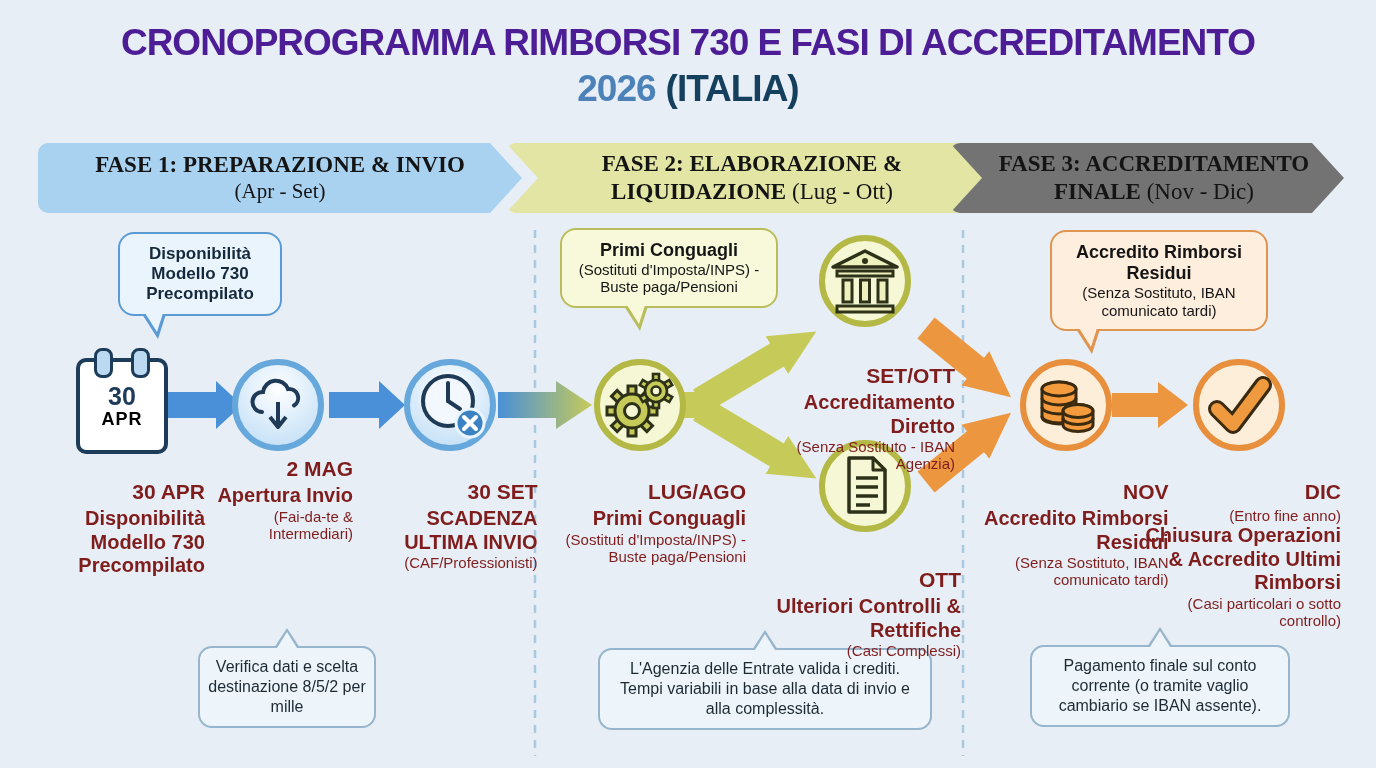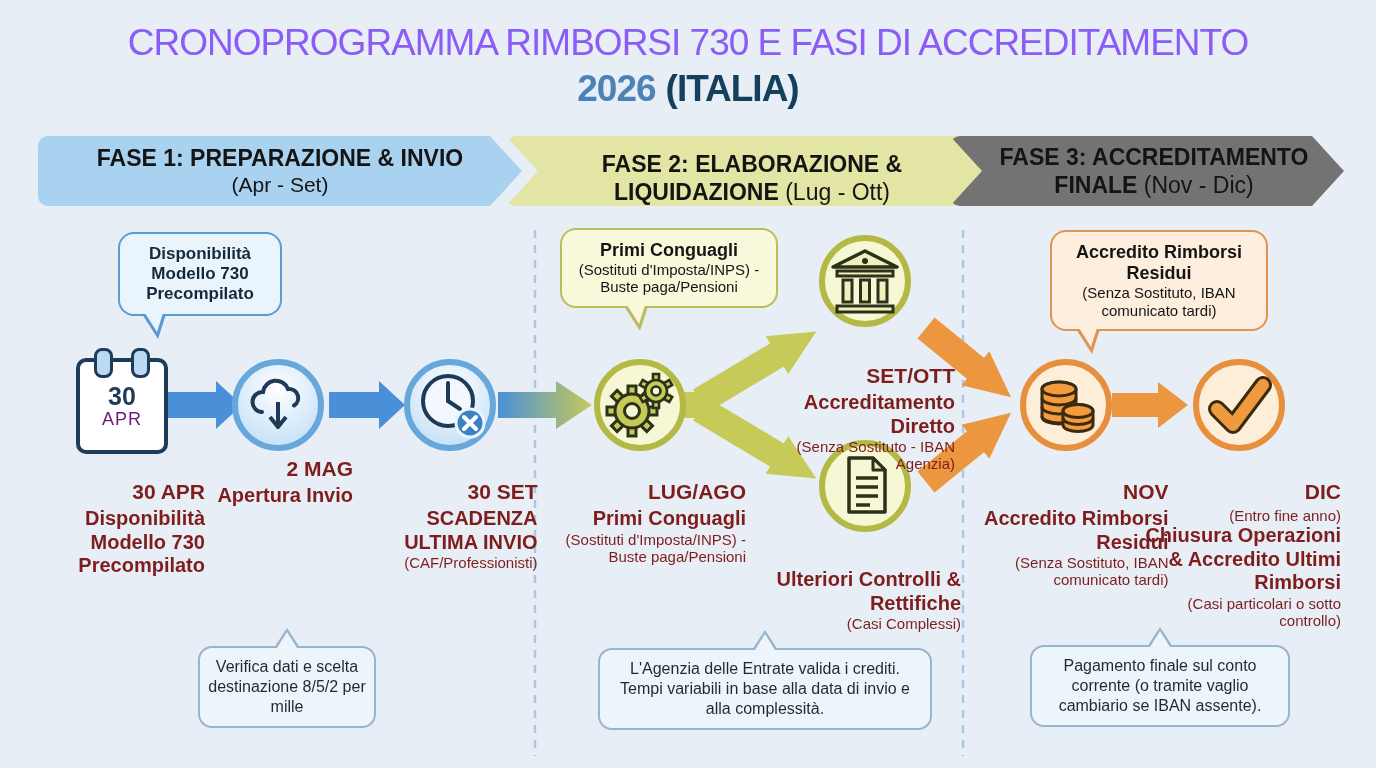--- a/index.html
+++ b/index.html
@@ -2,31 +2,31 @@
 <html><head>
 <meta charset="utf-8">
 <style>
   html,body{margin:0;padding:0;background:#e7eef6;}
   .canvas{position:relative;width:1376px;height:768px;overflow:hidden;
           font-family:"Liberation Sans",sans-serif;background:#e7eef6;color:#151515;}
   .overlay{position:absolute;left:0;top:0;z-index:1;}
 
   
   .title-wrap{position:absolute;left:0;top:22px;width:100%;text-align:center;z-index:2;}
-  .title-l1{font-size:37px;font-weight:normal;letter-spacing:-1px;color:#8b5cf6;}
+  .title-l1{font-size:37px;font-weight:bold;letter-spacing:-1px;color:#4c1d95;}
   .title-l2{font-size:37px;font-weight:bold;letter-spacing:-1px;color:#14405e;margin-top:4px;}
   .title-l2 .year{color:#4d82b8;margin-right:10px;}
 
   
-  .band{position:absolute;top:136px;height:70px;display:flex;align-items:center;justify-content:center;
-        z-index:2;border-radius:10px;}
+  .band{position:absolute;top:143px;height:70px;display:flex;align-items:center;justify-content:center;
+        z-index:2;border-radius:10px;font-family:Liberation Serif, serif;}
   .band-tip{clip-path:polygon(0 0,calc(100% - 32px) 0,100% 50%,calc(100% - 32px) 100%,0 100%);}
   .band-notch{clip-path:polygon(0 0,calc(100% - 32px) 0,100% 50%,calc(100% - 32px) 100%,0 100%,32px 50%);}
   .band1{left:38px;width:484px;background:#a9d2f0;}
-  .band2{left:506px;width:482px;background:#e2e5a3;align-items:flex-end;}
+  .band2{left:506px;width:482px;background:#e2e5a3;}
   .band3{left:950px;width:394px;background:#737373;}
   .band-text{text-align:center;font-size:23px;line-height:1.22;color:#141414;}
   .band-text .bl{font-weight:bold;}
   .band1 .band-text .rng{display:block;font-size:21px;}
   .band2 .band-text{width:345px;margin-left:10px;}
   .band3 .band-text{width:316px;margin-left:14px;}
 
   
   .bubble{position:absolute;z-index:3;border-radius:16px;text-align:center;padding:10px 6px;line-height:1.18;}
   .bubble .bt{font-weight:bold;}
@@ -52,21 +52,21 @@
   .c-olive{border:6px solid #b4b845;background:#f6f7d4;}
   .c-orange{border:6px solid #e78f3c;background:#fdeeda;}
 
   
   .cal{position:absolute;left:76px;top:358px;width:84px;height:88px;background:#ffffff;
        border:4px solid #1d3c59;border-radius:10px;z-index:4;text-align:center;}
   .cal .pin{position:absolute;top:-14px;width:13px;height:24px;background:#bcd9f2;
        border:3.5px solid #1d3c59;border-radius:8px;}
   .cal .pin.p1{left:14px;} .cal .pin.p2{right:14px;}
   .cal .day{margin-top:22px;font-size:25px;font-weight:bold;color:#1d3c59;line-height:1;}
-  .cal .mon{font-size:18px;font-weight:normal;color:#701a75;letter-spacing:1px;}
+  .cal .mon{font-size:18px;font-weight:bold;color:#000000;letter-spacing:1px;}
 
   
   .node-label{position:absolute;transform:translateX(-50%);text-align:right;z-index:5;color:#7f1d1d;margin-top:28px;}
   .node-label .date{font-size:21px;font-weight:bold;margin-bottom:3px;}
   .node-label .pre{font-size:15px;line-height:1.15;}
   .node-label .pre:empty{display:none;}
   .node-label .t{font-size:20px;font-weight:bold;line-height:1.18;}
   .node-label .s{font-size:15px;line-height:1.15;}
   .node-label .s:empty{display:none;}
 
@@ -260,37 +260,39 @@
   </div>
 
   <div class="node-label" style="left:120px;top:452px;width:170px;">
     <div class="date">30 APR</div>
     <div class="t">Disponibilità Modello 730 Precompilato</div>
 
   </div>
   <div class="node-label" style="left:278px;top:429px;width:150px;">
     <div class="date">2 MAG</div>
     <div class="t">Apertura Invio</div>
+    <div class="s">(Fai-da-te &amp; Intermediari)</div>
   </div>
   <div class="node-label" style="left:450px;top:452px;width:175px;">
     <div class="date">30 SET</div>
     <div class="t">SCADENZA ULTIMA INVIO</div>
     <div class="s">(CAF/Professionisti)</div>
   </div>
   <div class="node-label" style="left:640px;top:452px;width:212px;">
     <div class="date">LUG/AGO</div>
     <div class="t">Primi Conguagli</div>
     <div class="s">(Sostituti d'Imposta/INPS) - Buste paga/Pensioni</div>
   </div>
   <div class="node-label" style="left:866px;top:336px;width:178px;">
     <div class="date">SET/OTT</div>
     <div class="t">Accreditamento Diretto</div>
     <div class="s">(Senza Sostituto - IBAN Agenzia)</div>
   </div>
   <div class="node-label" style="left:866px;top:540px;width:190px;">
+    <div class="date">OTT</div>
     <div class="t">Ulteriori Controlli &amp; Rettifiche</div>
     <div class="s">(Casi Complessi)</div>
   </div>
   <div class="node-label" style="left:1066px;top:452px;width:205px;">
     <div class="date">NOV</div>
     <div class="t">Accredito Rimborsi Residui</div>
     <div class="s">(Senza Sostituto, IBAN comunicato tardi)</div>
   </div>
   <div class="node-label" style="left:1240px;top:452px;width:202px;">
     <div class="date">DIC</div>

